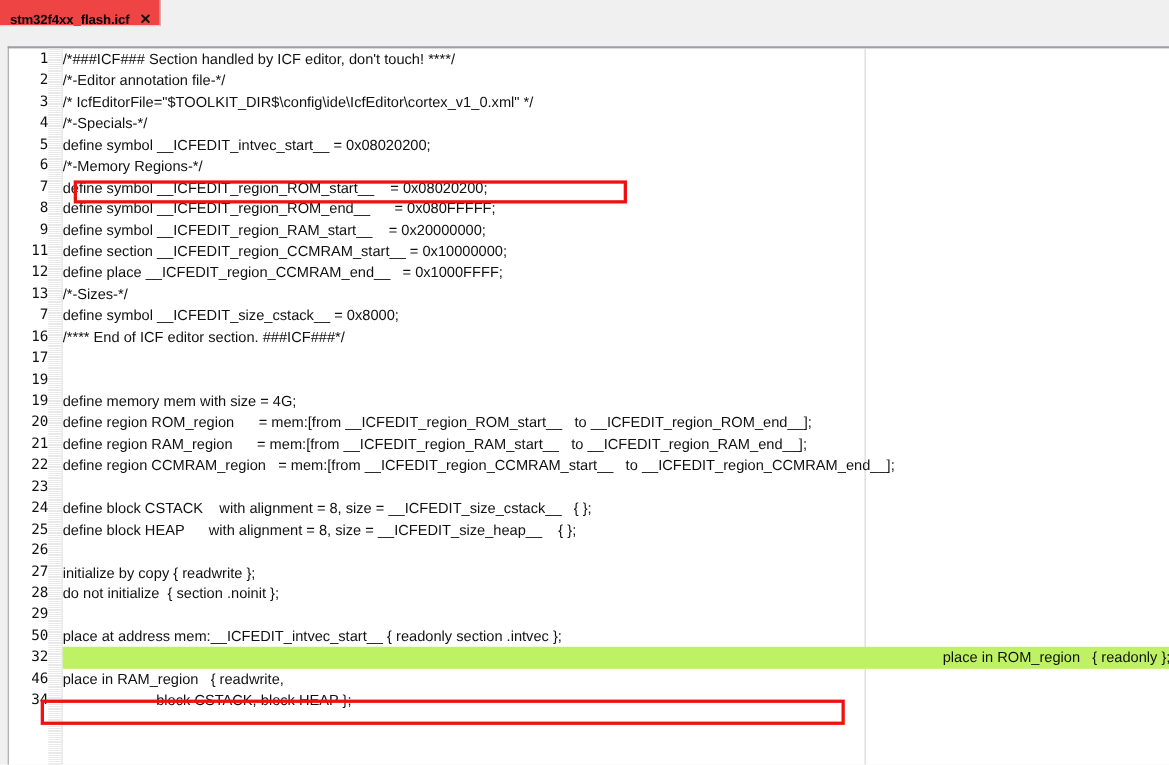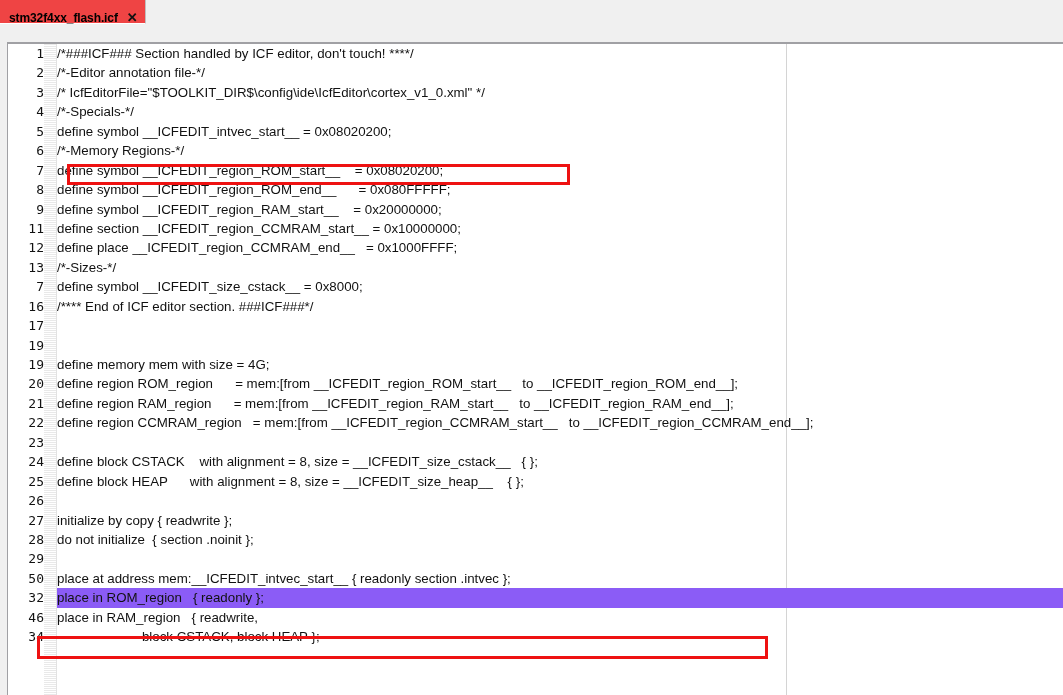--- a/index.html
+++ b/index.html
@@ -120,21 +120,22 @@
     top: 0;
     width: 1056px;
     height: 653px;
   }
   .row {
     position: relative;
     height: 19.45px;
     white-space: pre;
   }
   .row.cur .ln-text {
-    background: #8b5cf6;
+    background: #bef264;
+    text-align: right;
   }
   .lnum {
     position: absolute;
     left: 0;
     top: 0;
     width: 36px;
     text-align: right;
     font-family: "DejaVu Sans Mono", monospace;
     font-size: 13px;
     line-height: 19.45px;

